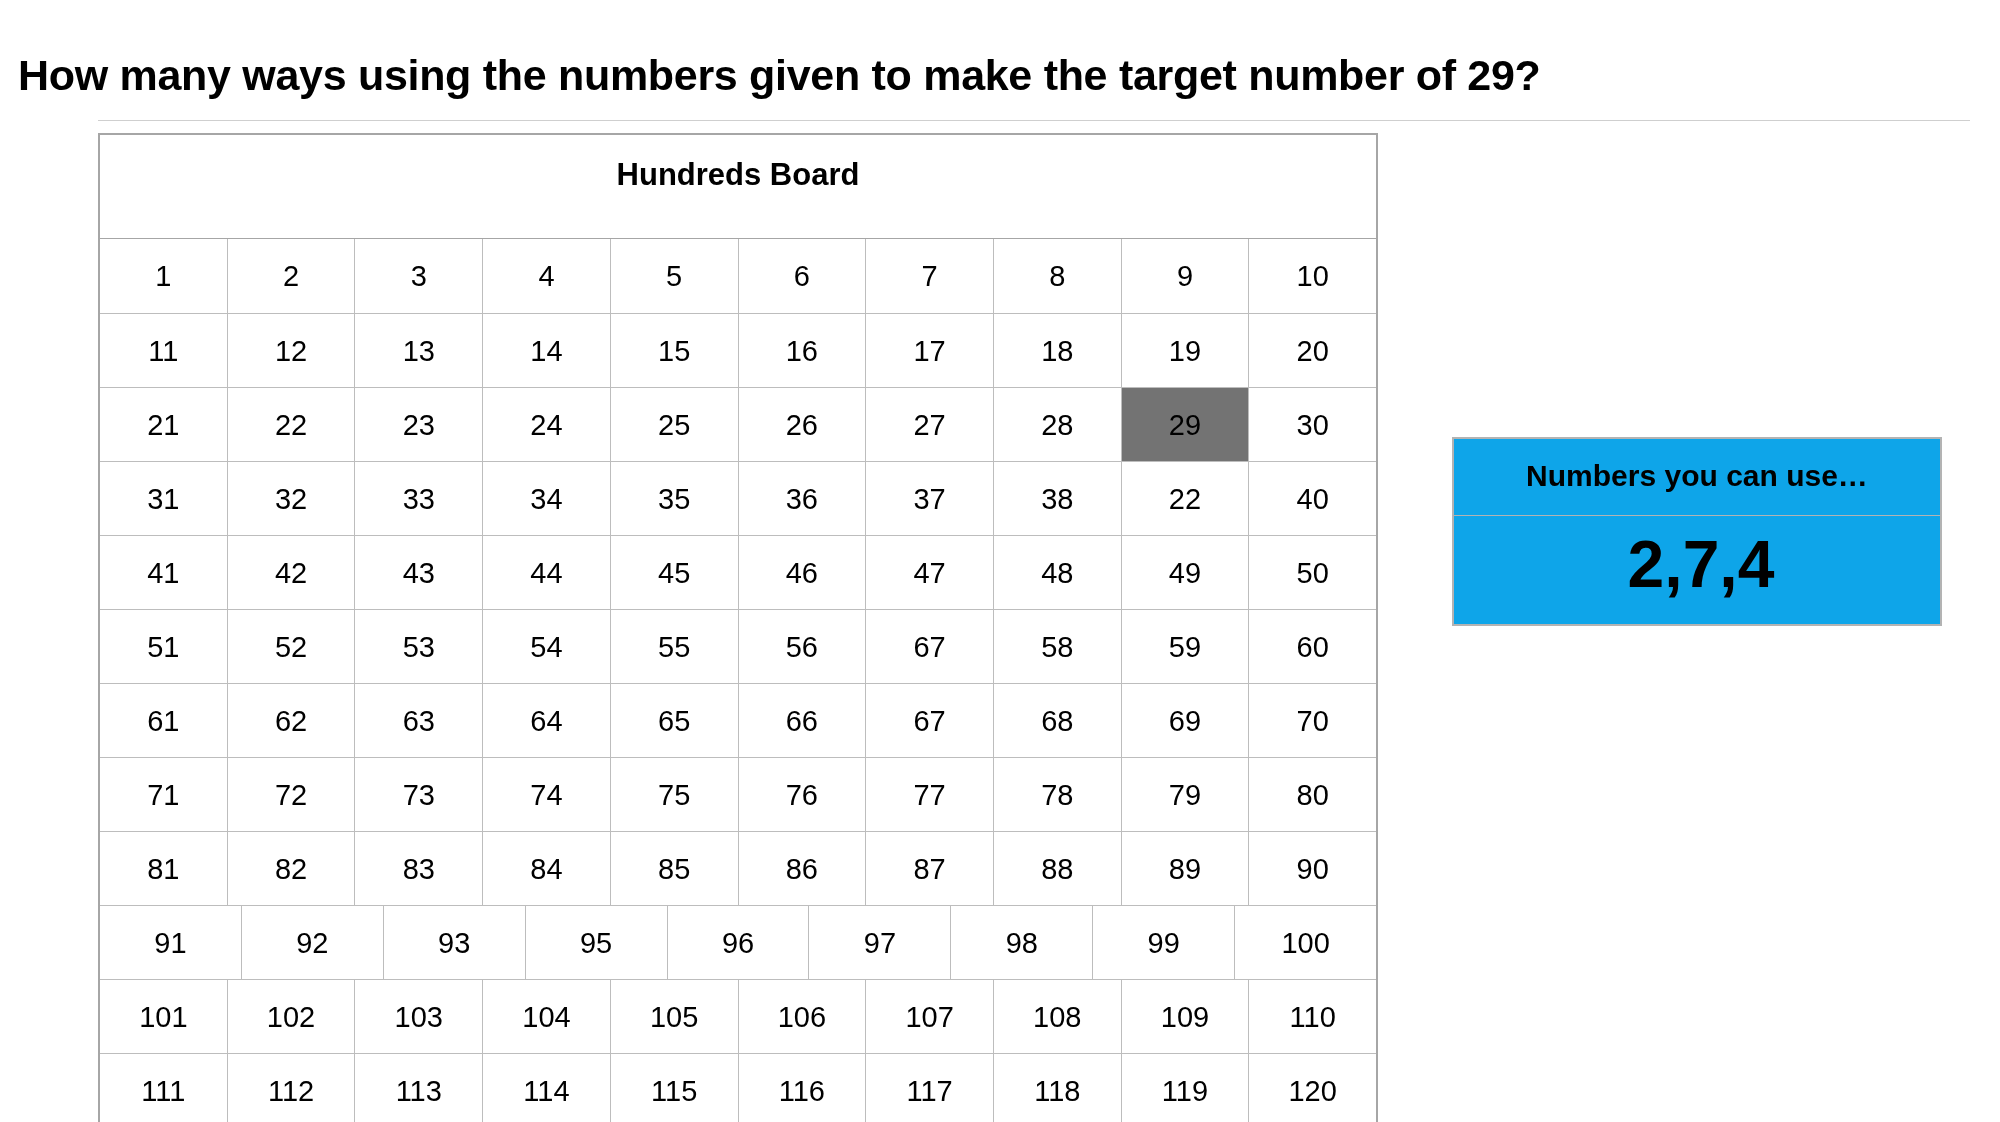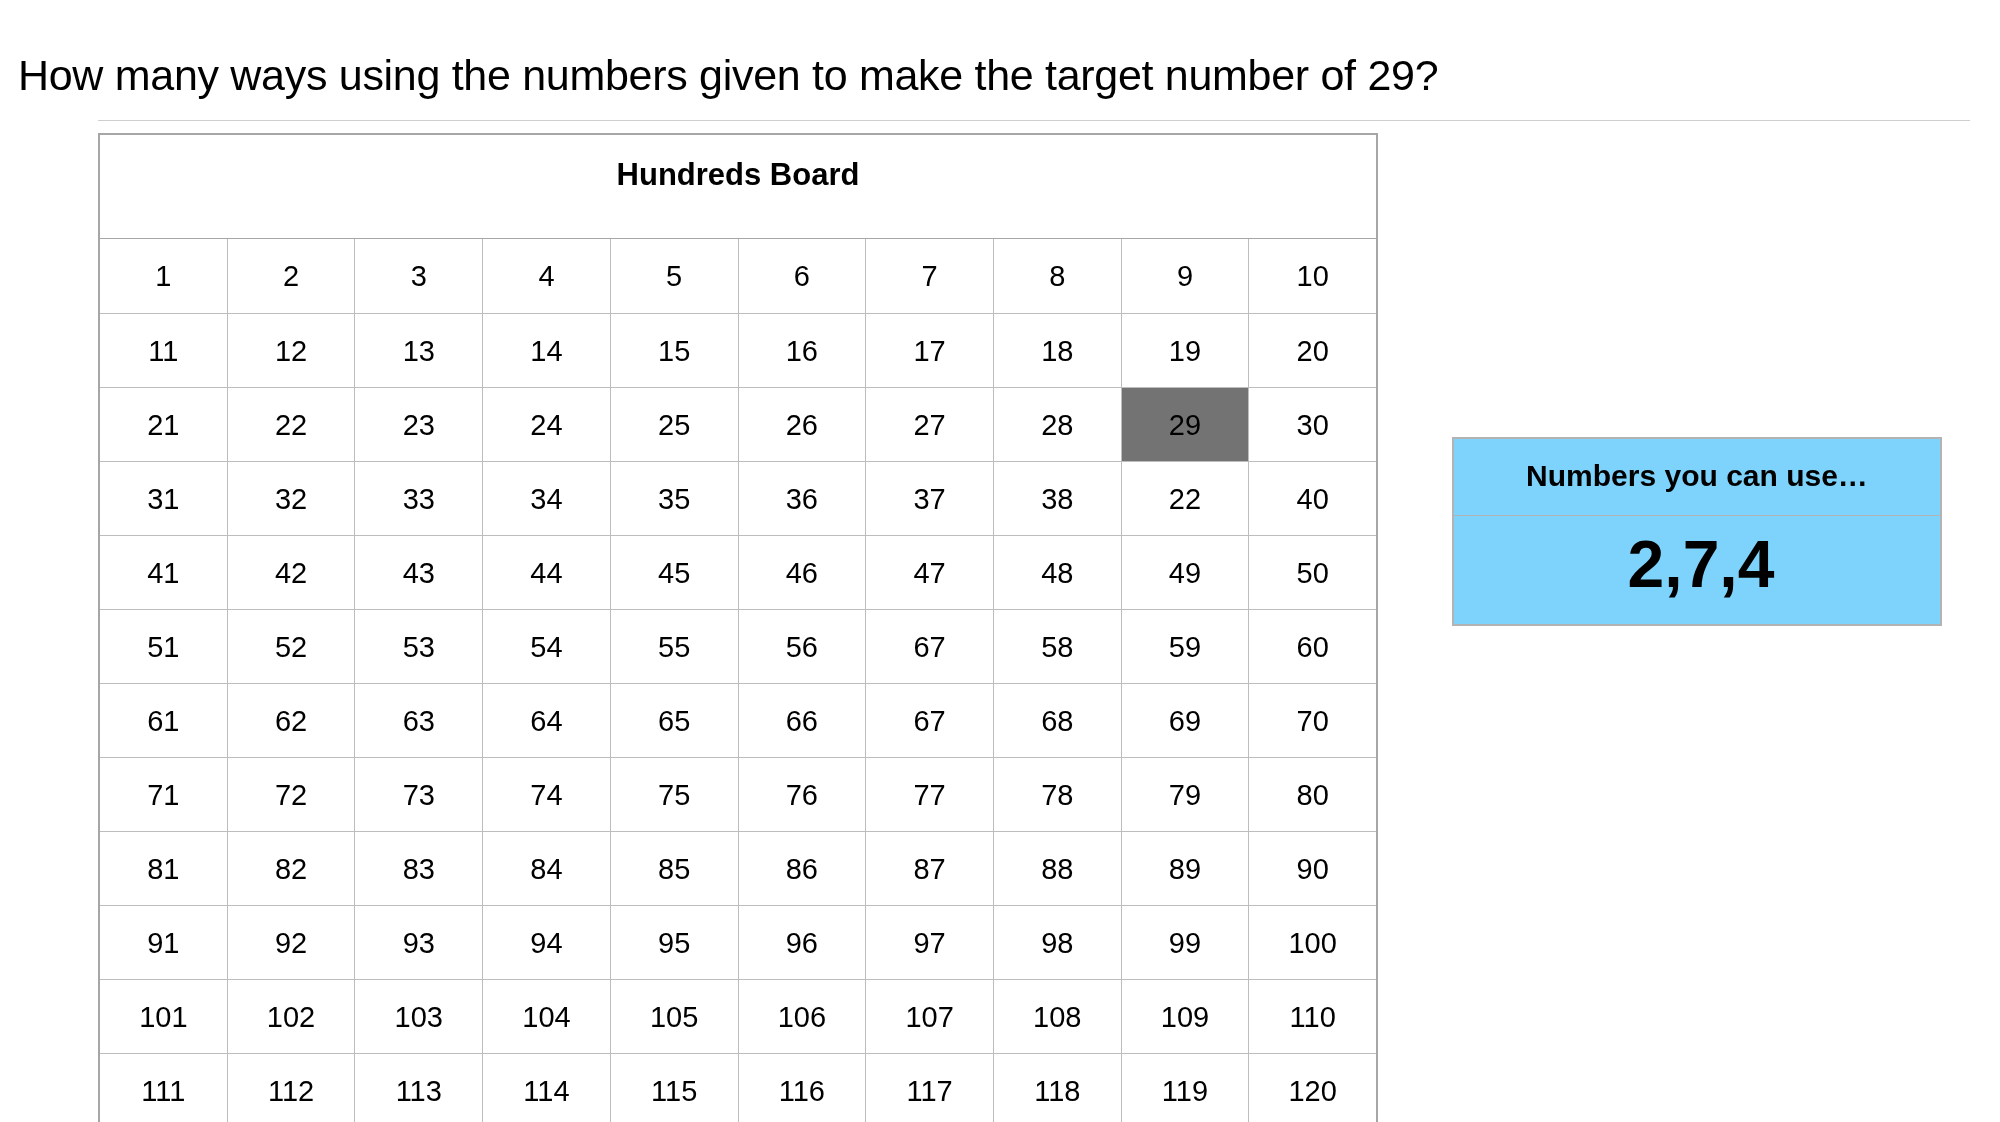--- a/index.html
+++ b/index.html
@@ -15,21 +15,21 @@
     position: relative;
     overflow: hidden;
   }
 
   #question-title {
     position: absolute;
     top: 22px;
     left: 18px;
     width: 1960px;
     font-size: 43px;
-    font-weight: normal;
+    font-weight: bold;
     letter-spacing: -0.3px;
     white-space: nowrap;
   }
 
   #top-rule {
     position: absolute;
     top: 120px;
     left: 98px;
     width: 1872px;
     height: 1px;
@@ -79,21 +79,21 @@
   }
 
   
   #numbers-panel {
     position: absolute;
     top: 437px;
     left: 1452px;
     width: 490px;
     border: 2px solid #b3b3b3;
     box-sizing: border-box;
-    background: #7dd3fc;
+    background: #0ea5e9;
   }
   #numbers-panel-title {
     padding: 18px 30px 20px 30px;
     text-align: center;
     font-size: 30px;
     font-weight: bold;
     line-height: 1.28;
     border-bottom: 1px solid #b3b3b3;
   }
   #numbers-panel-value {
@@ -219,21 +219,20 @@
         <div class="cell">86</div>
         <div class="cell">87</div>
         <div class="cell">88</div>
         <div class="cell">89</div>
         <div class="cell">90</div>
       </div>
       <div class="board-row">
         <div class="cell">91</div>
         <div class="cell">92</div>
         <div class="cell">93</div>
-        <div class="cell">94</div>
         <div class="cell">95</div>
         <div class="cell">96</div>
         <div class="cell">97</div>
         <div class="cell">98</div>
         <div class="cell">99</div>
         <div class="cell">100</div>
       </div>
       <div class="board-row">
         <div class="cell">101</div>
         <div class="cell">102</div>

